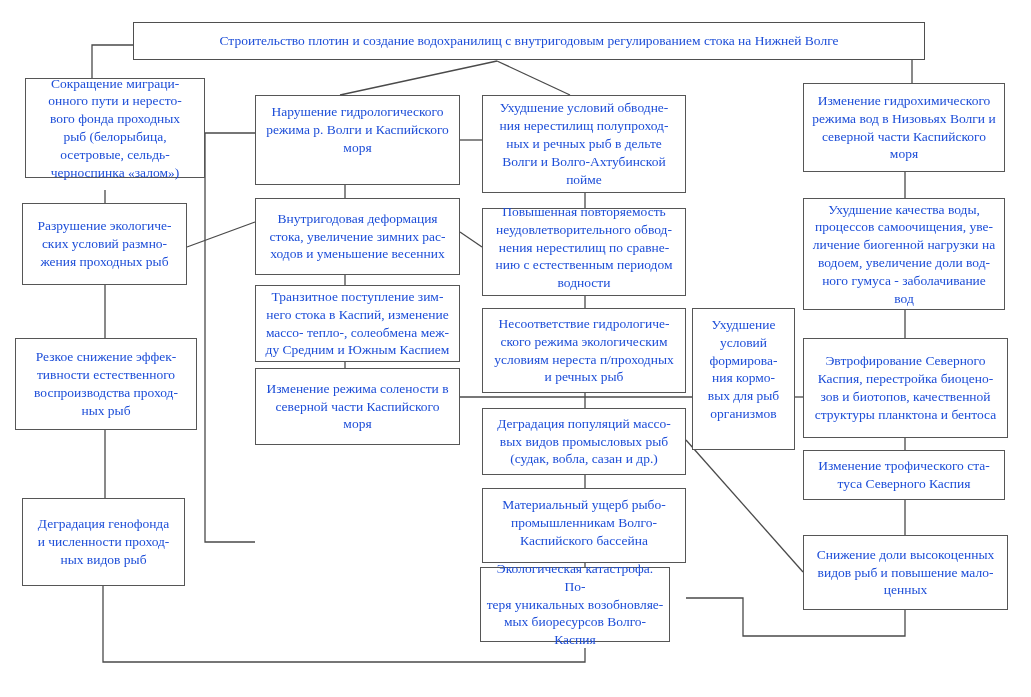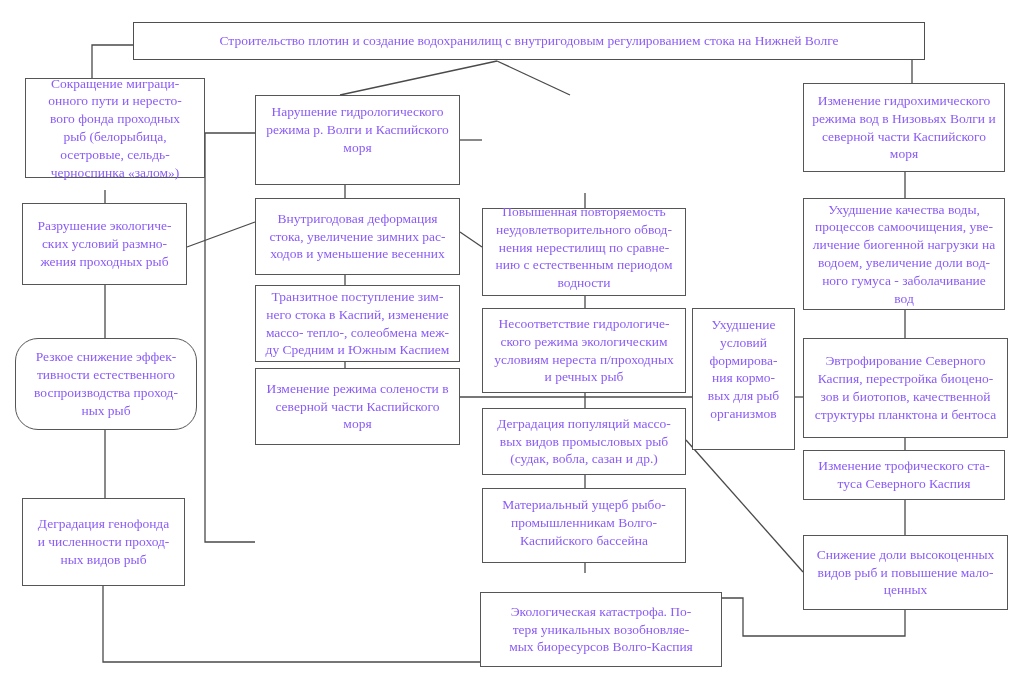--- a/index.html
+++ b/index.html
@@ -11,21 +11,21 @@
     position:absolute;
     border:1.6px solid #565656;
     background:#fff;
     box-sizing:border-box;
     display:flex;
     align-items:center;
     justify-content:center;
     text-align:center;
     font-size:13.5px;
     line-height:1.32;
-    color:#8b5cf6;
+    color:#1d4ed8;
     padding:3px 5px;
   }
   .box span{white-space:pre-line;display:block;width:100%;}
   .box.align-left{text-align:left;}
   .box.valign-top{align-items:flex-start;padding-top:7px;}
   .box.title-box{font-size:13.5px;border-color:#4f4f4f;}
 </style>
 </head>
 <body>
 
@@ -69,21 +69,21 @@
 вого фонда проходных
 рыб (белорыбица,
 осетровые, сельдь-
 черноспинка «залом»)</span>
     </div>
     <div class="box" style="left: 22px; top: 203px; width: 165px; height: 82px;">
       <span>Разрушение экологиче-
 ских условий размно-
 жения проходных рыб</span>
     </div>
-    <div class="box" style="left: 15px; top: 338px; width: 182px; height: 92px; border-radius: 23px;">
+    <div class="box" style="left: 15px; top: 338px; width: 182px; height: 92px;">
       <span>Резкое снижение эффек-
 тивности естественного
 воспроизводства проход-
 ных рыб</span>
     </div>
     <div class="box" style="left: 22px; top: 498px; width: 163px; height: 88px;">
       <span>Деградация генофонда
 и численности проход-
 ных видов рыб</span>
     </div>
@@ -101,20 +101,27 @@
       <span>Транзитное поступление зим-
 него стока в Каспий, изменение
 массо- тепло-, солеобмена меж-
 ду Средним и Южным Каспием</span>
     </div>
     <div class="box" style="left: 255px; top: 368px; width: 205px; height: 77px;">
       <span>Изменение режима солености в
 северной части Каспийского
 моря</span>
     </div>
+    <div class="box" style="left: 482px; top: 95px; width: 204px; height: 98px;">
+      <span>Ухудшение условий обводне-
+ния нерестилищ полупроход-
+ных и речных рыб в дельте
+Волги и Волго-Ахтубинской
+пойме</span>
+    </div>
     <div class="box" style="left: 482px; top: 208px; width: 204px; height: 88px; align-items: flex-end;">
       <span>Повышенная повторяемость
 неудовлетворительного обвод-
 нения нерестилищ по сравне-
 нию с естественным периодом
 водности</span>
     </div>
     <div class="box" style="left: 482px; top: 308px; width: 204px; height: 85px;">
       <span>Несоответствие гидрологиче-
 ского режима экологическим
@@ -124,21 +131,21 @@
     <div class="box" style="left: 482px; top: 408px; width: 204px; height: 67px;">
       <span>Деградация популяций массо-
 вых видов промысловых рыб
 (судак, вобла, сазан и др.)</span>
     </div>
     <div class="box valign-top" style="left: 482px; top: 488px; width: 204px; height: 75px;">
       <span>Материальный ущерб рыбо-
 промышленникам Волго-
 Каспийского бассейна</span>
     </div>
-    <div class="box" style="left: 480px; top: 592px; width: 242px; height: 75px; justify-content: flex-end;">
+    <div class="box" style="left: 480px; top: 567px; width: 190px; height: 75px; justify-content: flex-end;">
       <span>Экологическая катастрофа. По-
 теря уникальных возобновляе-
 мых биоресурсов Волго-Каспия</span>
     </div>
     <div class="box valign-top" style="left: 692px; top: 308px; width: 103px; height: 142px;">
       <span>Ухудшение
 условий
 формирова-
 ния кормо-
 вых для рыб

